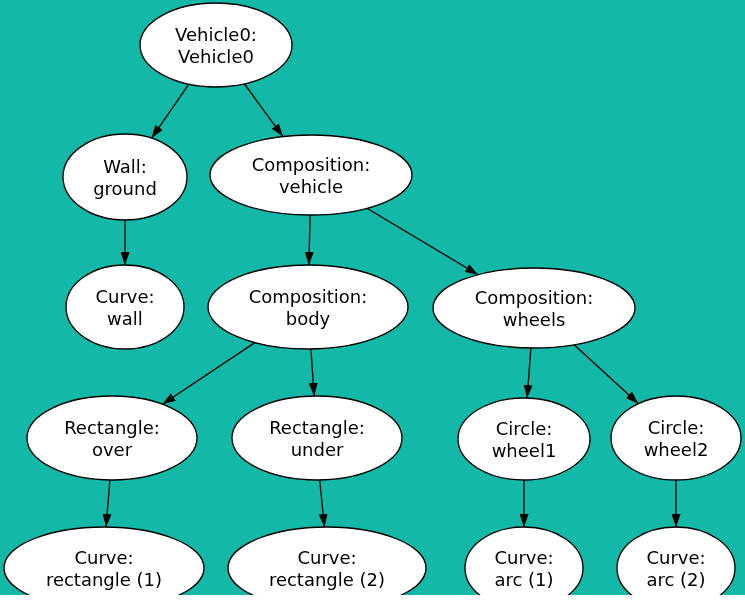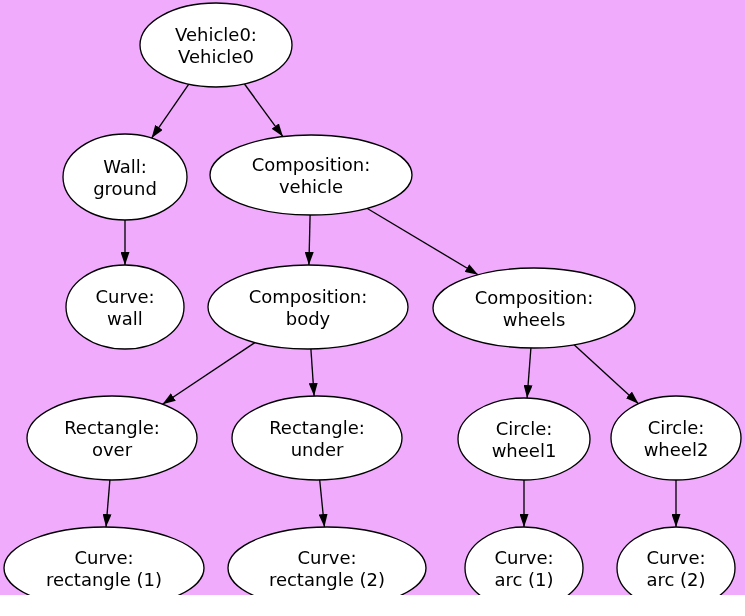--- a/index.html
+++ b/index.html
@@ -3,21 +3,21 @@
 <meta charset="utf-8">
 <style>
   html, body {
     margin: 0;
     padding: 0;
     background: #ffffff;
   }
   .canvas {
     width: 745px;
     height: 595px;
-    background: #f0abfc;
+    background: #14b8a6;
     position: relative;
     overflow: hidden;
   }
   svg.graph {
     display: block;
   }
   .node-shape {
     fill: #ffffff;
     stroke: #000000;
     stroke-width: 1.33;

